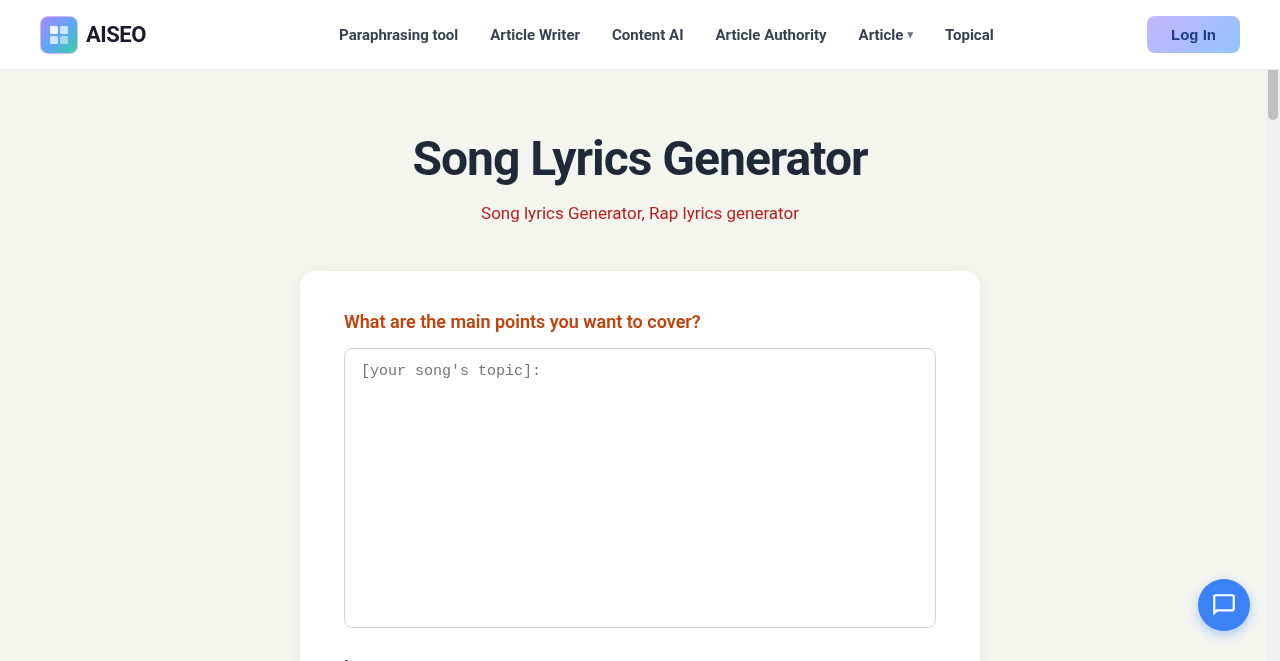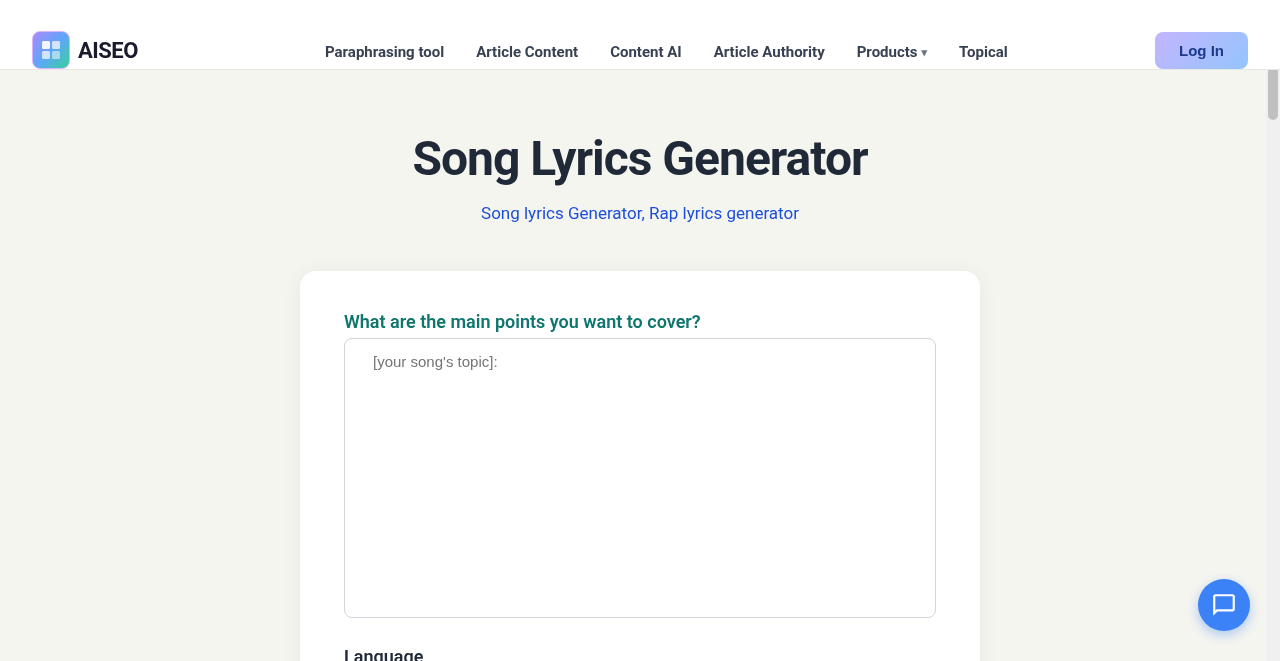--- a/index.html
+++ b/index.html
@@ -15,22 +15,22 @@
       width: 1280px;
       overflow-x: hidden;
     }
 
     
     nav {
       background-color: #ffffff;
       border-bottom: 1px solid #e8e8e8;
       height: 70px;
       display: flex;
-      align-items: flex-end;
-      padding: 0 32px;
+      align-items: center;
+      padding: 0 40px;
       position: relative;
       z-index: 10;
     }
 
     .logo-area {
       display: flex;
       align-items: center;
       gap: 8px;
       margin-right: 40px;
       text-decoration: none;
@@ -108,53 +108,53 @@
       font-size: 48px;
       font-weight: 700;
       color: #1f2937;
       margin-bottom: 16px;
       text-align: right;
       letter-spacing: -1px;
     }
 
     .page-subtitle {
       font-size: 17px;
-      color: #1d4ed8;
+      color: #b91c1c;
       margin-bottom: 48px;
       text-align: center;
     }
 
     
     .form-card {
       background: #ffffff;
       border-radius: 16px;
       box-shadow: 0 2px 20px rgba(0,0,0,0.06);
       padding: 40px 44px;
       width: 680px;
       max-width: 100%;
     }
 
     .form-section-label {
       font-size: 18px;
       font-weight: 600;
-      color: #0f766e;
-      margin-bottom: 6px;
+      color: #c2410c;
+      margin-bottom: 16px;
     }
 
     .topic-textarea {
       width: 100%;
       height: 280px;
       border: 1.5px solid #d1d5db;
       border-radius: 8px;
-      padding: 14px 28px;
+      padding: 14px 16px;
       font-size: 15px;
       color: #9ca3af;
       resize: none;
       outline: none;
-      font-family: Liberation Sans, sans-serif;
+      font-family: Liberation Mono, monospace;
       background: #fff;
     }
 
     .language-label {
       font-size: 18px;
       font-weight: 600;
       color: #1f2937;
       margin-top: 24px;
     }
 
@@ -216,25 +216,25 @@
         <rect x="12" y="2" width="8" height="8" rx="1.5" fill="white" opacity="0.7"></rect>
         <rect x="2" y="12" width="8" height="8" rx="1.5" fill="white" opacity="0.7"></rect>
         <rect x="12" y="12" width="8" height="8" rx="1.5" fill="white" opacity="0.5"></rect>
       </svg>
     </div>
     <span class="logo-text">AISEO</span>
   </a>
 
   <div class="nav-links">
     <a class="nav-link">Paraphrasing tool</a>
-    <a class="nav-link">Article Content</a>
+    <a class="nav-link">Article Writer</a>
     <a class="nav-link">Content AI</a>
     <a class="nav-link">Article Authority</a>
     <a class="nav-link">
-      <span>Products</span>
+      <span>Article</span>
       <span class="chevron-down">▾</span>
     </a>
     <a class="nav-link">Topical</a>
   </div>
 
   <div class="nav-right">
     <button class="login-btn">Log In</button>
   </div>
 </nav>
 

